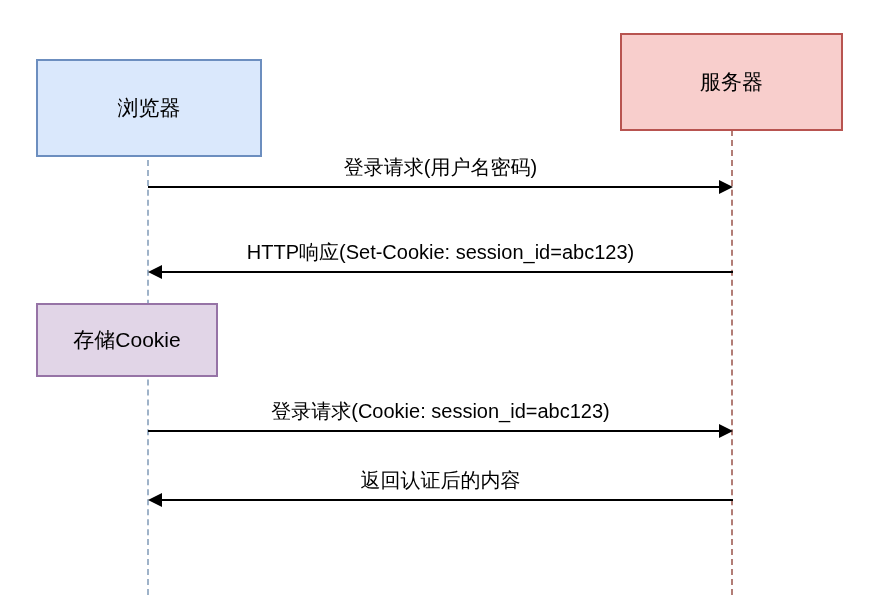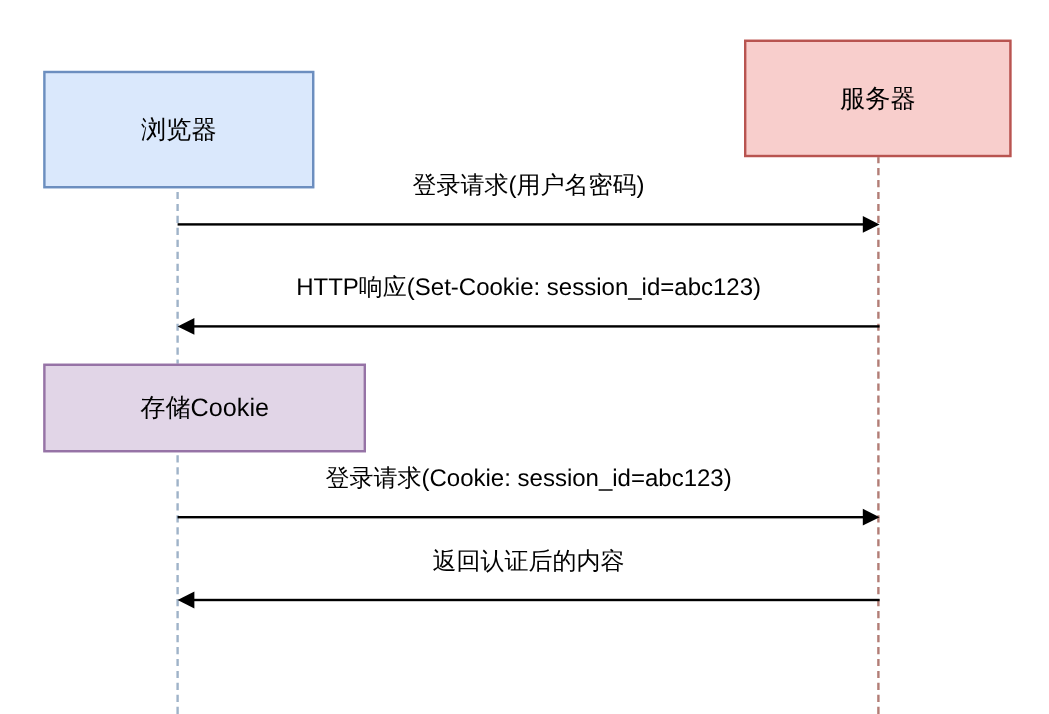--- a/index.html
+++ b/index.html
@@ -55,21 +55,21 @@
     left: 620px;
     top: 33px;
     width: 223px;
     height: 98px;
     background: var(--server-fill, #f8cecc);
     border: 2px solid var(--server-border, #b85450);
   }
   .note-box {
     left: 36px;
     top: 303px;
-    width: 269px;
+    width: 182px;
     height: 74px;
     background: var(--note-fill, #e1d5e7);
     border: 2px solid var(--note-border, #9673a6);
   }
   
   .msg {
     position: absolute;
     left: 148px;
     width: 585px;
     height: 0;
@@ -95,21 +95,21 @@
     border-left: 14px solid var(--arrow, #000000);
   }
   .msg.dir-left .head {
     left: 0;
     border-right: 14px solid var(--arrow, #000000);
   }
   .msg .label {
     position: absolute;
     left: 0;
     right: 0;
-    bottom: 19px;
+    bottom: 6px;
     text-align: center;
     font-size: 20px;
     white-space: nowrap;
   }
   .msg-1 { top: 187px; }
   .msg-2 { top: 272px; }
   .msg-3 { top: 431px; }
   .msg-4 { top: 500px; }
 </style>
 </head>

